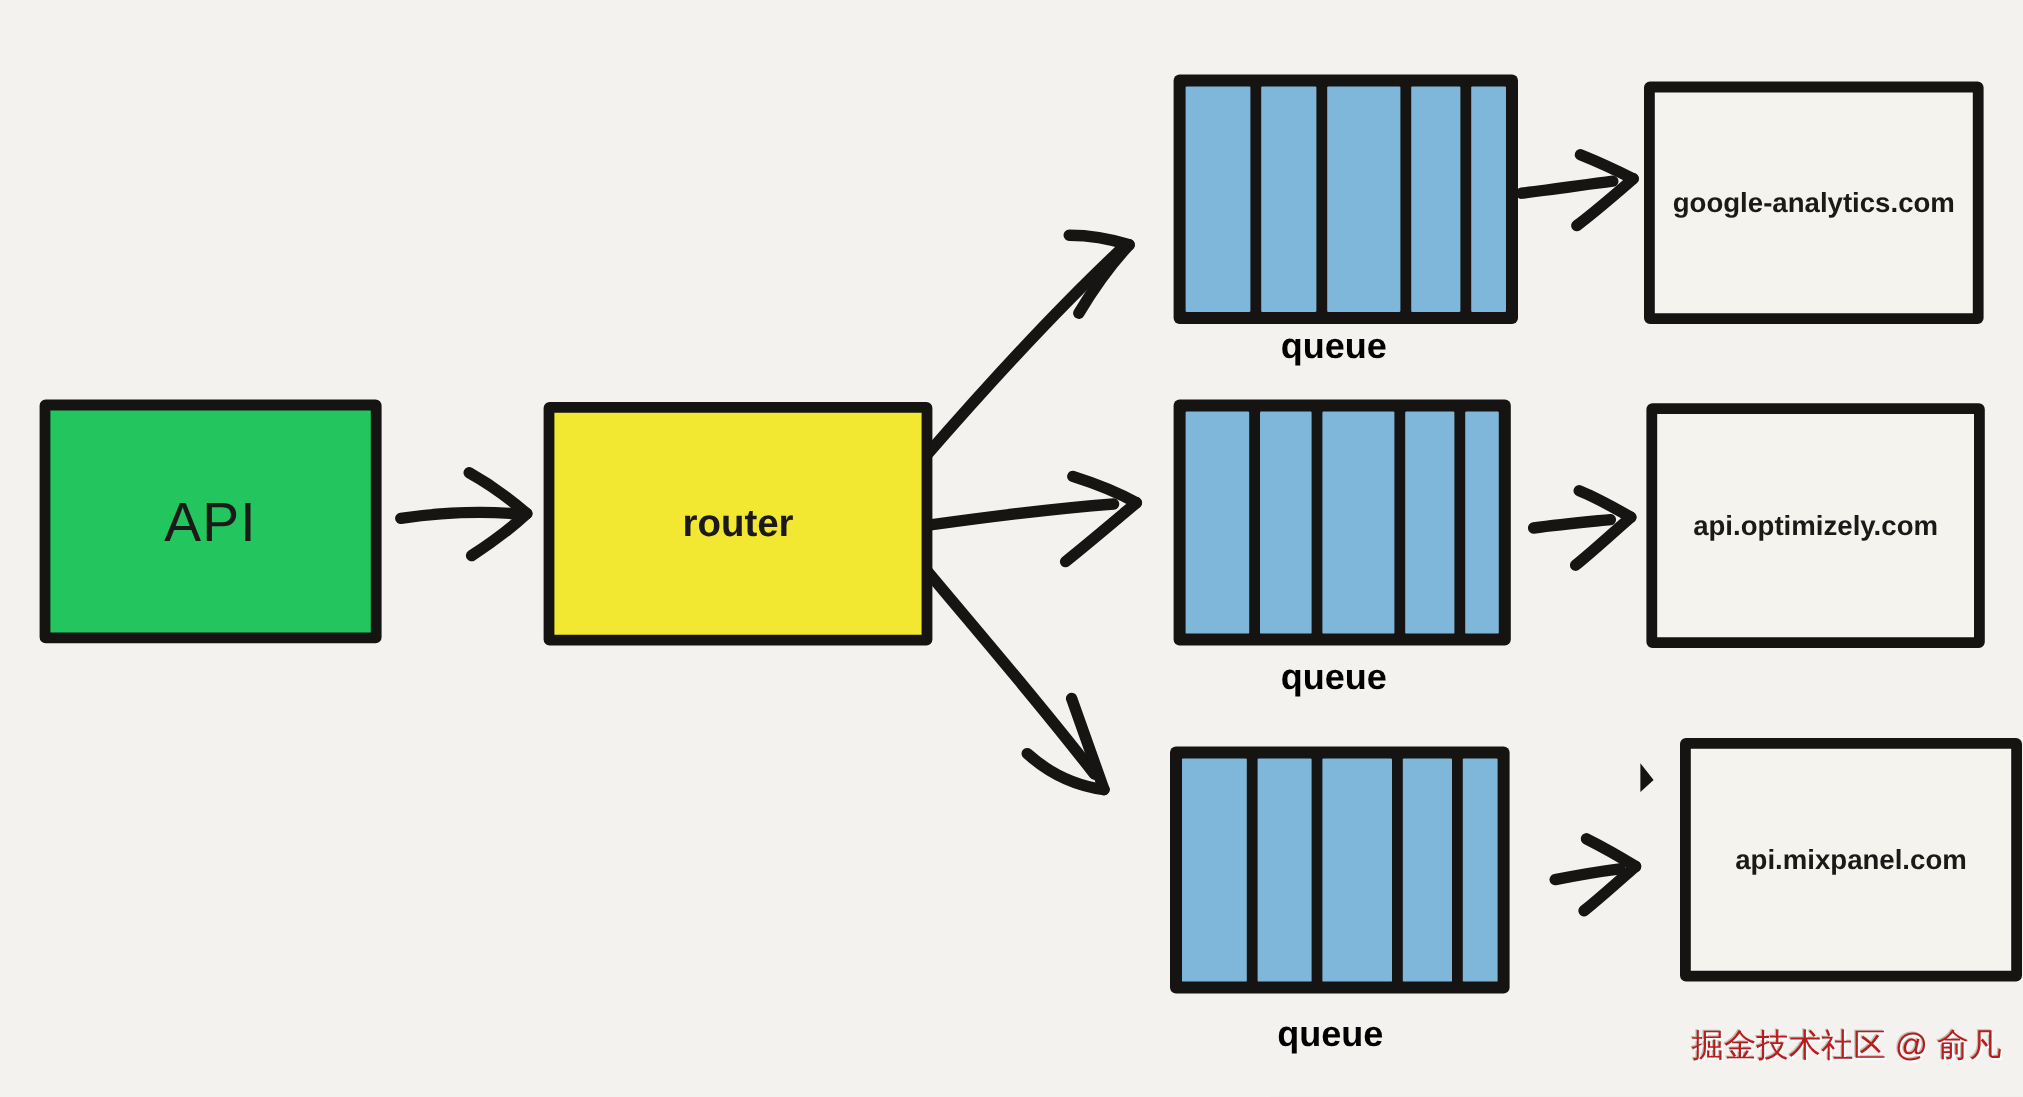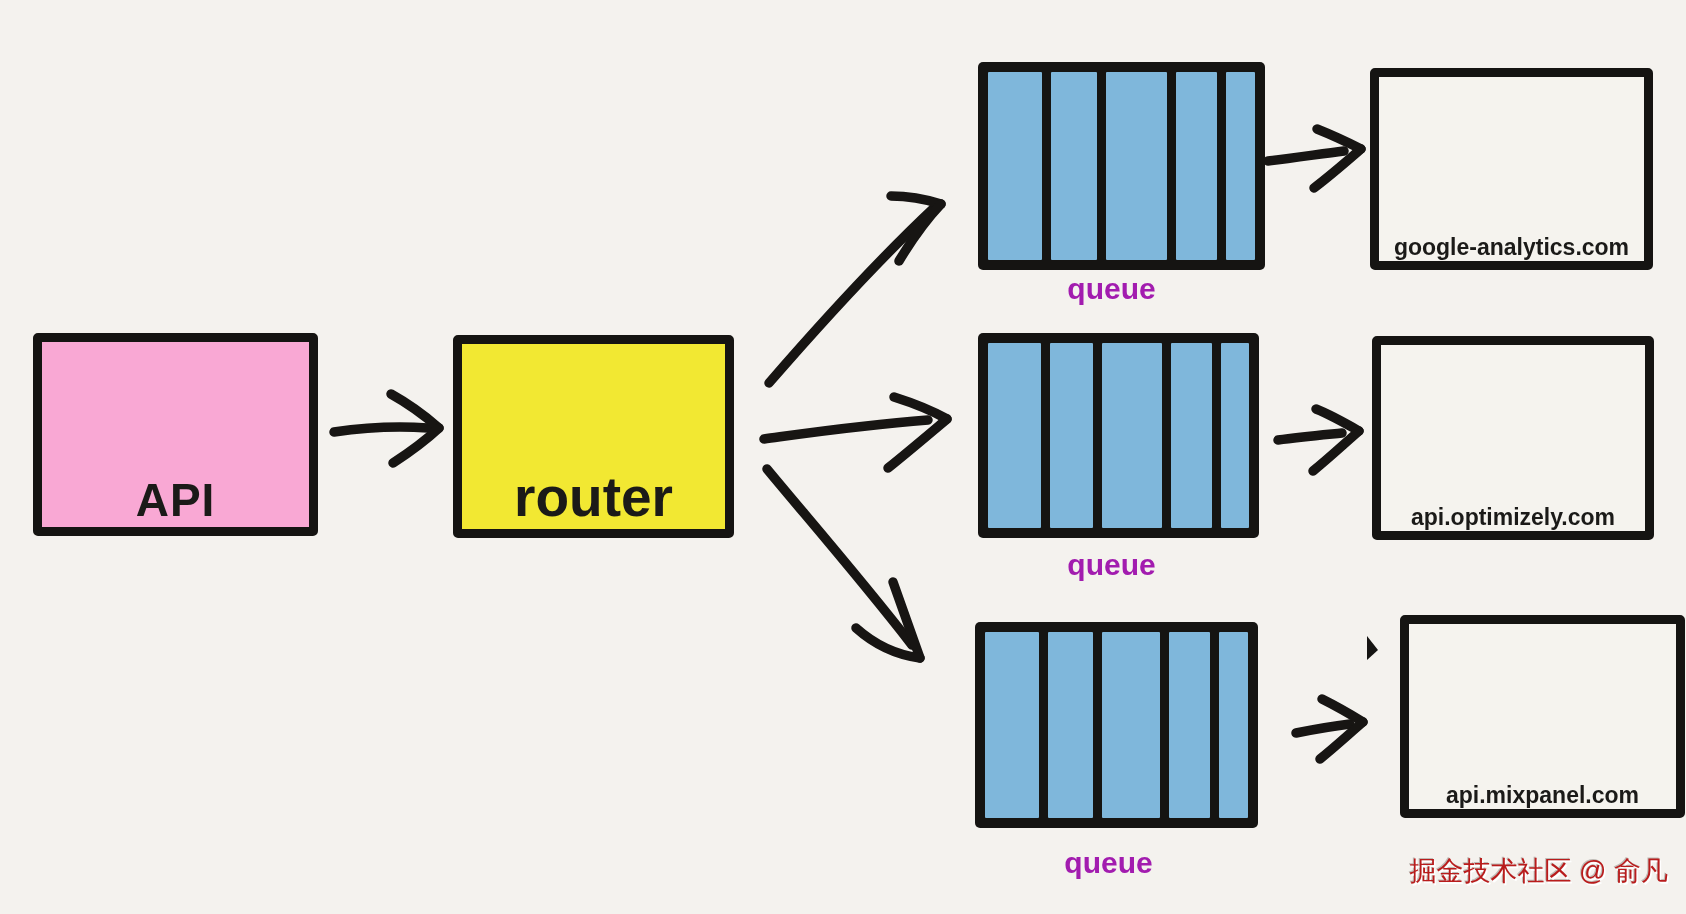--- a/index.html
+++ b/index.html
@@ -13,33 +13,33 @@
     height: 914px;
     background: #f4f2ee;
     overflow: hidden;
   }
   .node {
     position: absolute;
     box-sizing: border-box;
     border: 9px solid #151412;
     border-radius: 5px;
     display: flex;
-    align-items: flex-end;
+    align-items: center;
     justify-content: center;
     color: #1b1a18;
   }
   .node.api {
     left: 33px; top: 333px; width: 285px; height: 203px;
-    background: #f9a8d4;
-    font-size: 46px; font-weight: 700; letter-spacing: 1px;
+    background: #22c55e;
+    font-size: 46px; font-weight: 400; letter-spacing: 1px;
   }
   .node.router {
-    left: 453px; top: 335px; width: 281px; height: 203px;
+    left: 453px; top: 335px; width: 324px; height: 203px;
     background: #f2e832;
-    font-size: 55px; font-weight: 700;
+    font-size: 32px; font-weight: 700;
   }
   .node.dest {
     background: #f5f3ee;
     font-size: 23px; font-weight: 700;
   }
   .node.dest1 { left: 1370px; top: 68px;  width: 283px; height: 202px; }
   .node.dest2 { left: 1372px; top: 336px; width: 282px; height: 204px; }
   .node.dest3 { left: 1400px; top: 615px; width: 285px; height: 203px; }
   .queue {
     position: absolute;
@@ -57,21 +57,21 @@
     background: #7fb7db;
     border-radius: 1px;
     height: 100%;
   }
   .queue-label {
     position: absolute;
     width: 287px;
     text-align: center;
     font-size: 30px;
     font-weight: 700;
-    color: #a21caf;
+    color: #000000;
   }
   .qlabel1 { left: 968px; top: 272px; }
   .qlabel2 { left: 968px; top: 548px; }
   .qlabel3 { left: 965px; top: 846px; }
   .arrows {
     position: absolute;
     left: 0; top: 0;
     width: 1686px;
     height: 914px;
     pointer-events: none;

